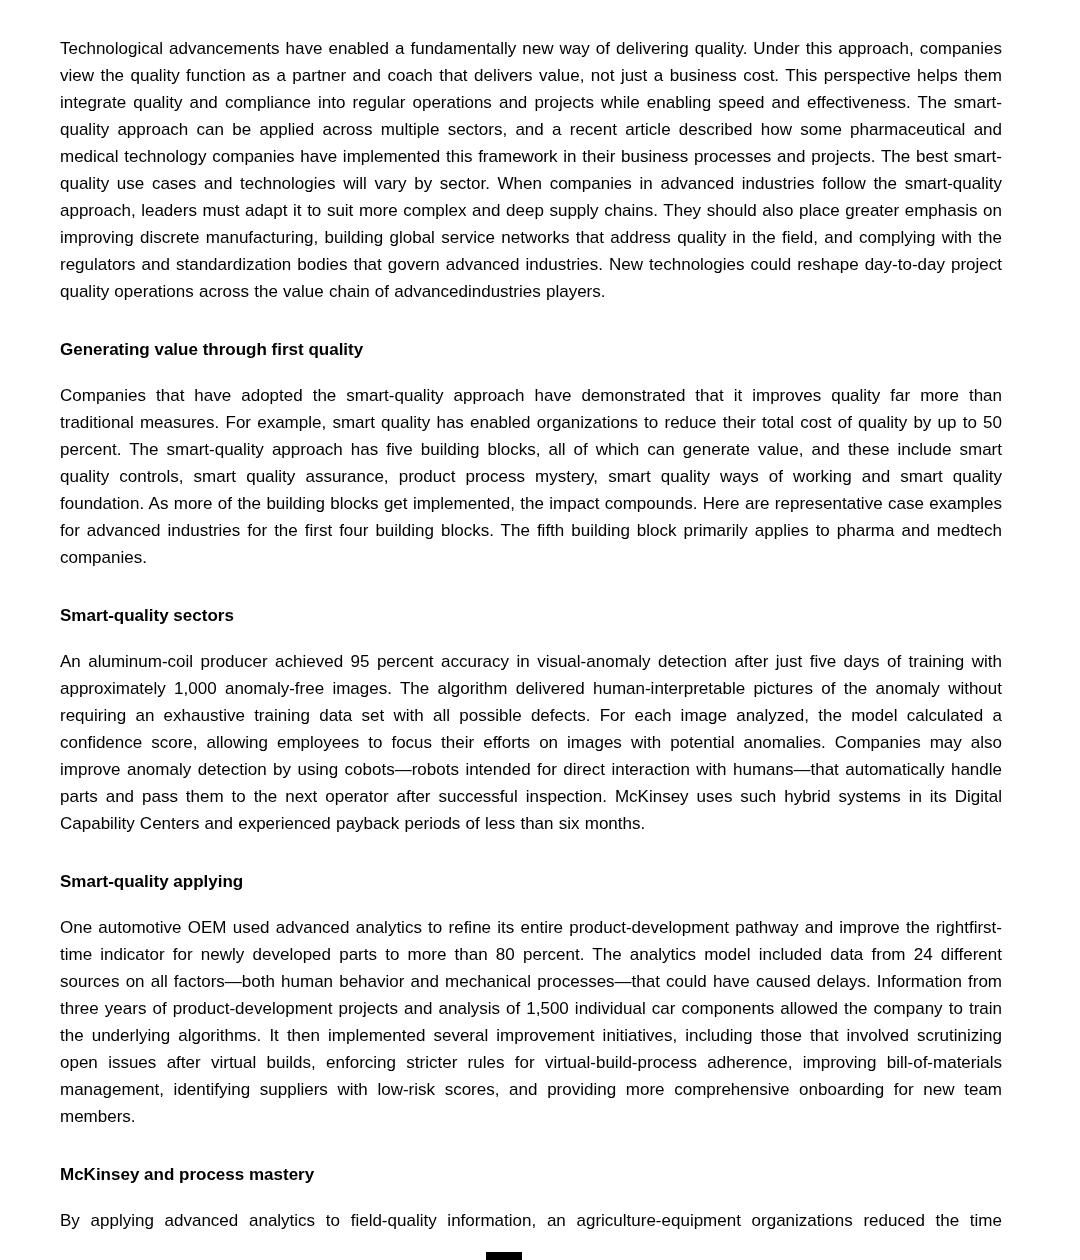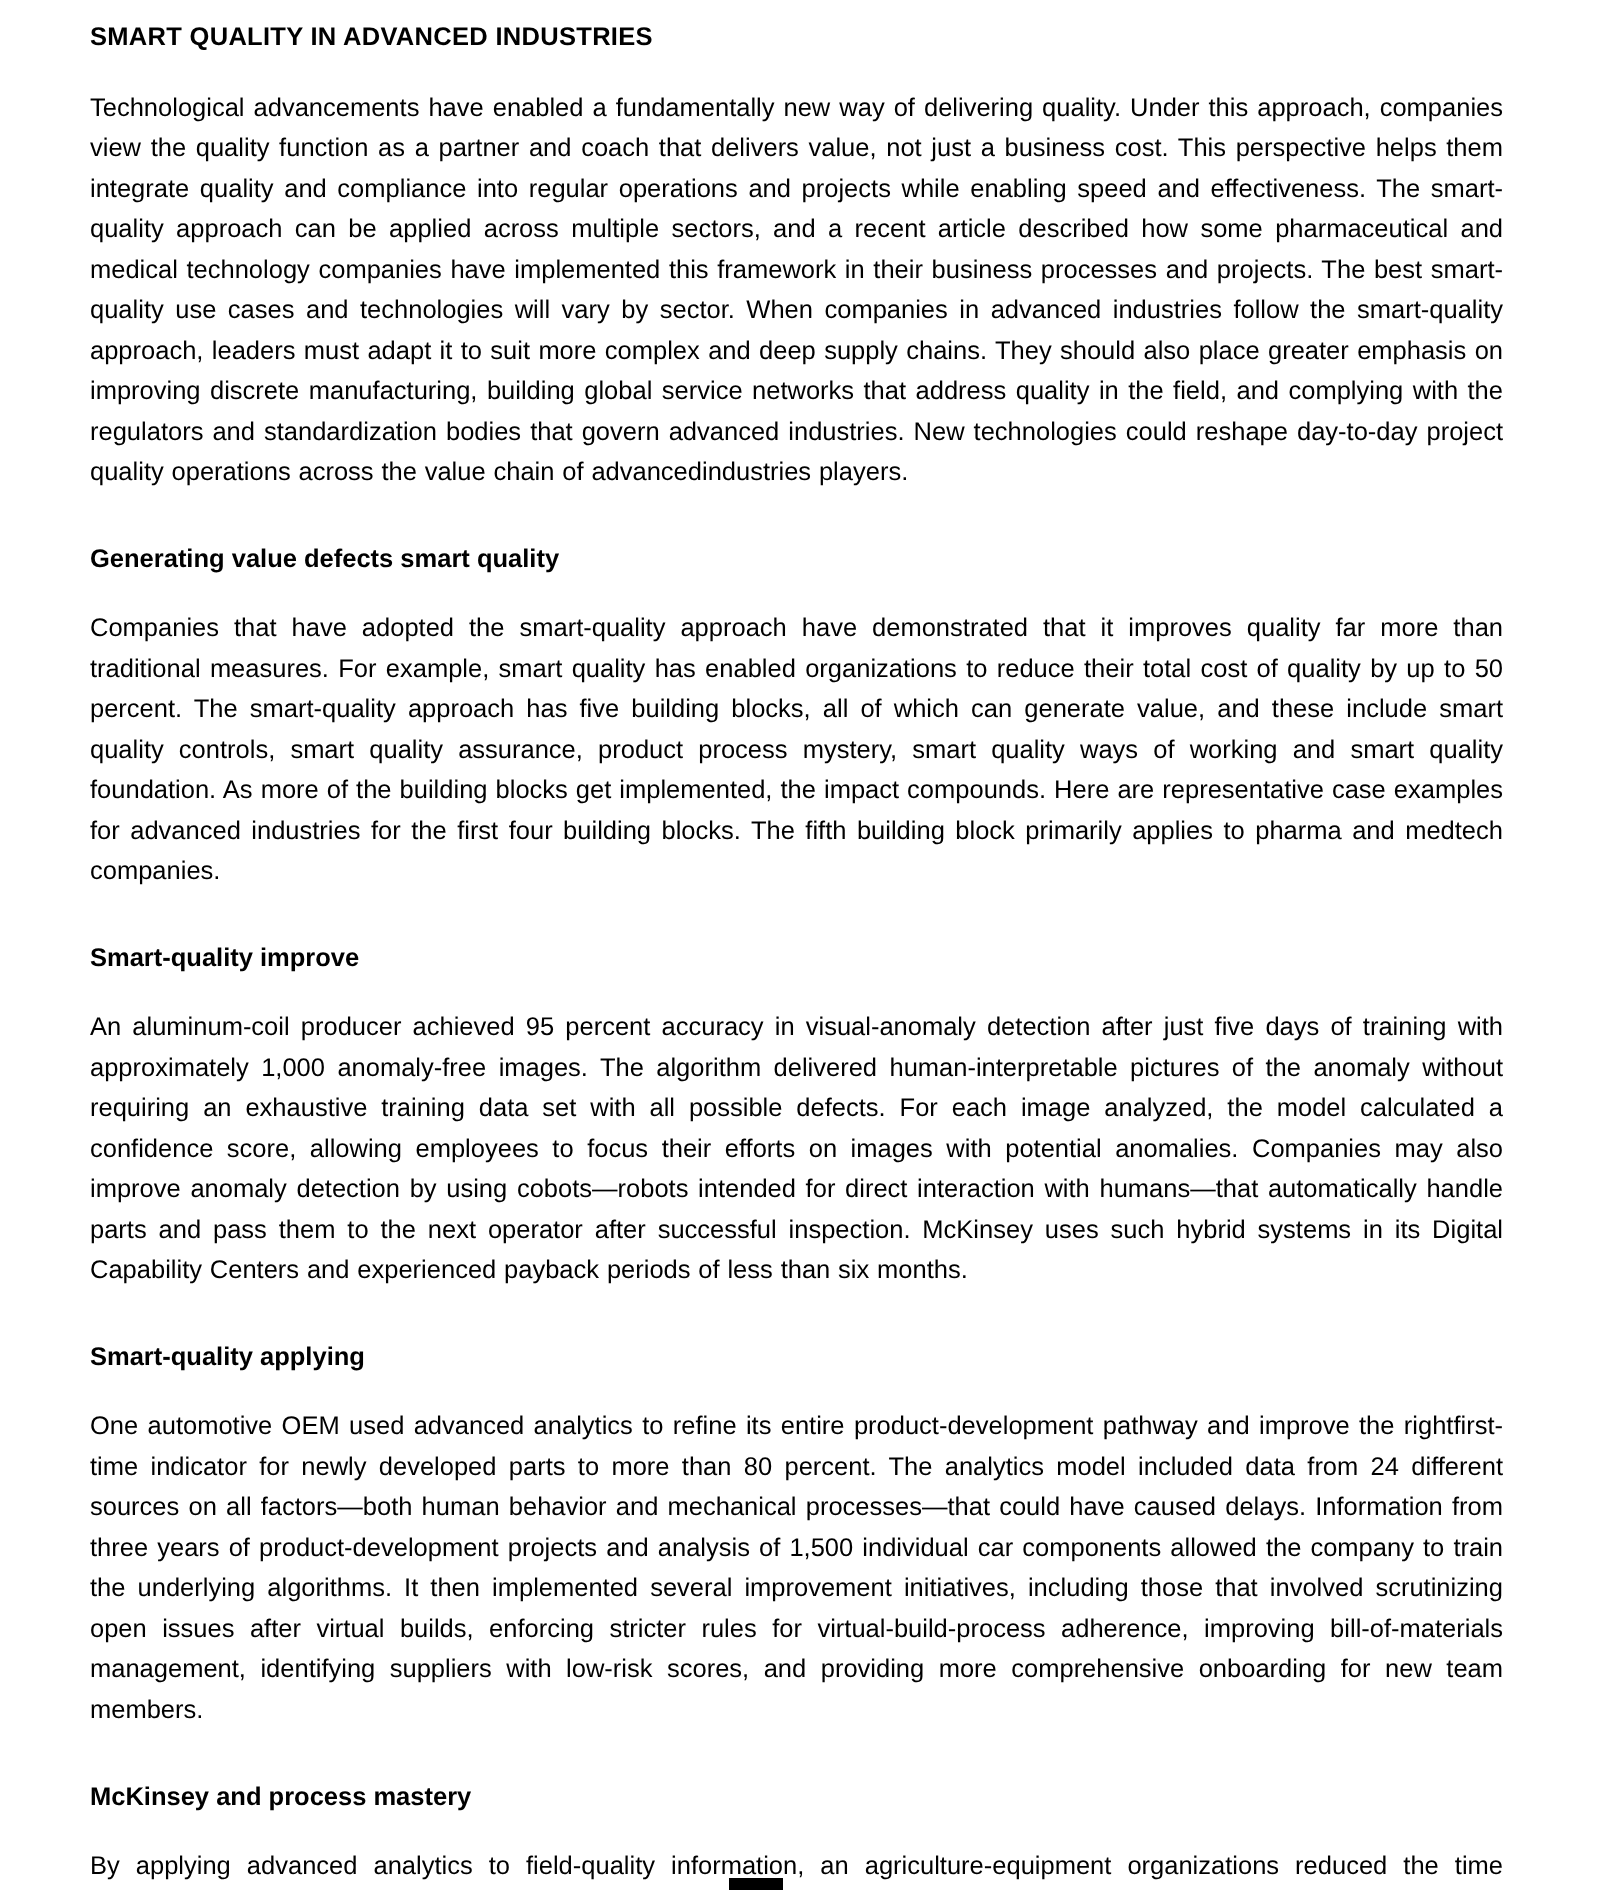--- a/index.html
+++ b/index.html
@@ -56,28 +56,27 @@
     width: 36px;
     height: 8px;
     background: #000000;
   }
 </style>
 </head>
 <body>
 
 <div class="page">
 
-  <h1 class="doc-title">SMART QUALITY IN ADVANCED INDUSTRIES</h1>
 
   <p class="para intro">Technological advancements have enabled a fundamentally new way of delivering quality. Under this approach, companies view the quality function as a partner and coach that delivers value, not just a business cost. This perspective helps them integrate quality and compliance into regular operations and projects while enabling speed and effectiveness. The smart-quality approach can be applied across multiple sectors, and a recent article described how some pharmaceutical and medical technology companies have implemented this framework in their business processes and projects. The best smart-quality use cases and technologies will vary by sector. When companies in advanced industries follow the smart-quality approach, leaders must adapt it to suit more complex and deep supply chains. They should also place greater emphasis on improving discrete manufacturing, building global service networks that address quality in the field, and complying with the regulators and standardization bodies that govern advanced industries. New technologies could reshape day-to-day project quality operations across the value chain of advancedindustries players.</p>
 
-  <h2 class="section-heading">Generating value defects smart quality</h2>
+  <h2 class="section-heading">Generating value through first quality</h2>
   <p class="para">Companies that have adopted the smart-quality approach have demonstrated that it improves quality far more than traditional measures. For example, smart quality has enabled organizations to reduce their total cost of quality by up to 50 percent. The smart-quality approach has five building blocks, all of which can generate value, and these include smart quality controls, smart quality assurance, product process mystery, smart quality ways of working and smart quality foundation. As more of the building blocks get implemented, the impact compounds. Here are representative case examples for advanced industries for the first four building blocks. The fifth building block primarily applies to pharma and medtech companies.</p>
 
-  <h2 class="section-heading">Smart-quality improve</h2>
+  <h2 class="section-heading">Smart-quality sectors</h2>
   <p class="para">An aluminum-coil producer achieved 95 percent accuracy in visual-anomaly detection after just five days of training with approximately 1,000 anomaly-free images. The algorithm delivered human-interpretable pictures of the anomaly without requiring an exhaustive training data set with all possible defects. For each image analyzed, the model calculated a confidence score, allowing employees to focus their efforts on images with potential anomalies. Companies may also improve anomaly detection by using cobots—robots intended for direct interaction with humans—that automatically handle parts and pass them to the next operator after successful inspection. McKinsey uses such hybrid systems in its Digital Capability Centers and experienced payback periods of less than six months.</p>
 
   <h2 class="section-heading">Smart-quality applying</h2>
   <p class="para">One automotive OEM used advanced analytics to refine its entire product-development pathway and improve the rightfirst-time indicator for newly developed parts to more than 80 percent. The analytics model included data from 24 different sources on all factors—both human behavior and mechanical processes—that could have caused delays. Information from three years of product-development projects and analysis of 1,500 individual car components allowed the company to train the underlying algorithms. It then implemented several improvement initiatives, including those that involved scrutinizing open issues after virtual builds, enforcing stricter rules for virtual-build-process adherence, improving bill-of-materials management, identifying suppliers with low-risk scores, and providing more comprehensive onboarding for new team members.</p>
 
   <h2 class="section-heading">McKinsey and process mastery</h2>
   <p class="para force-justify">By applying advanced analytics to field-quality information, an agriculture-equipment organizations reduced the time</p>
 
 </div>
 

